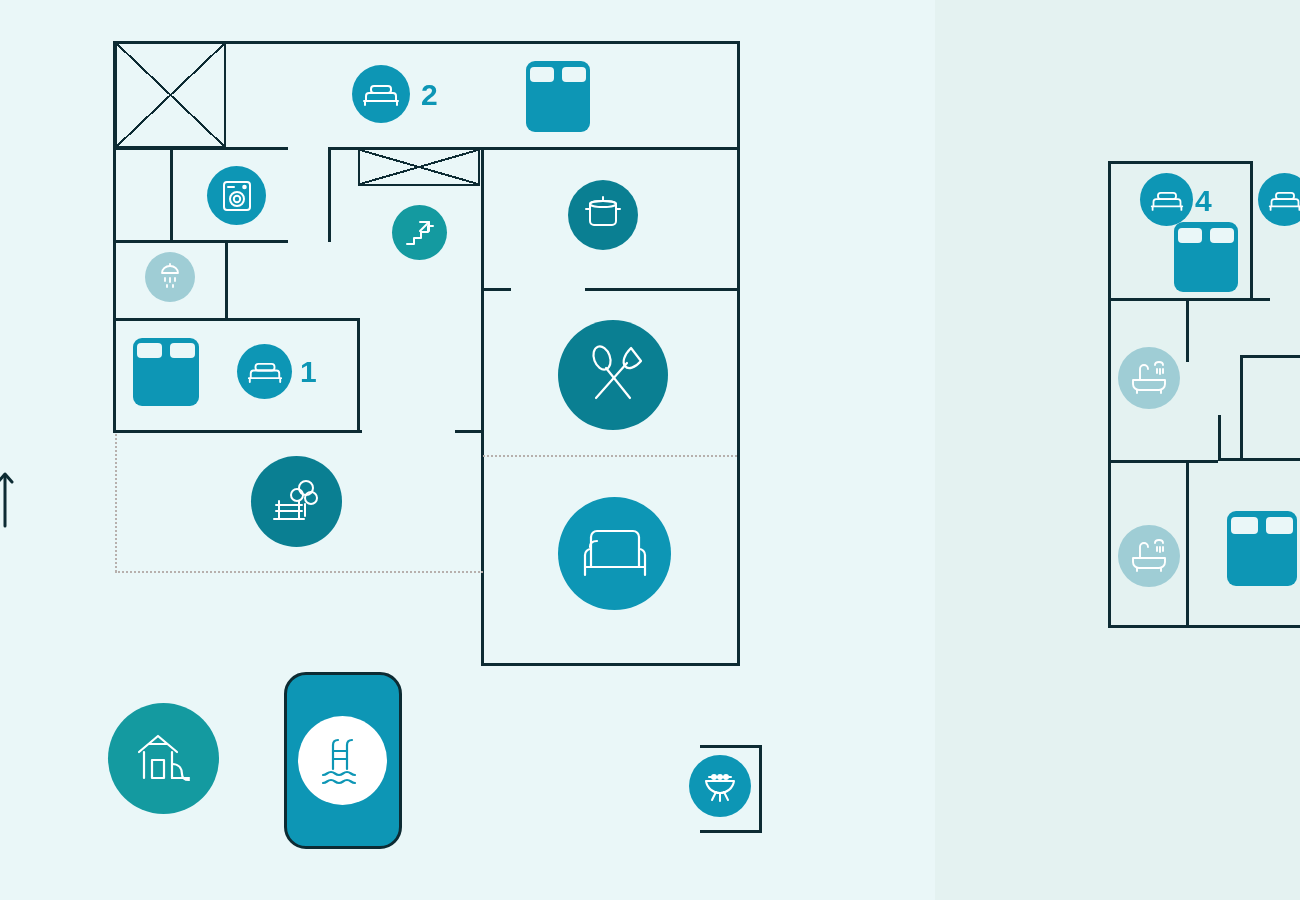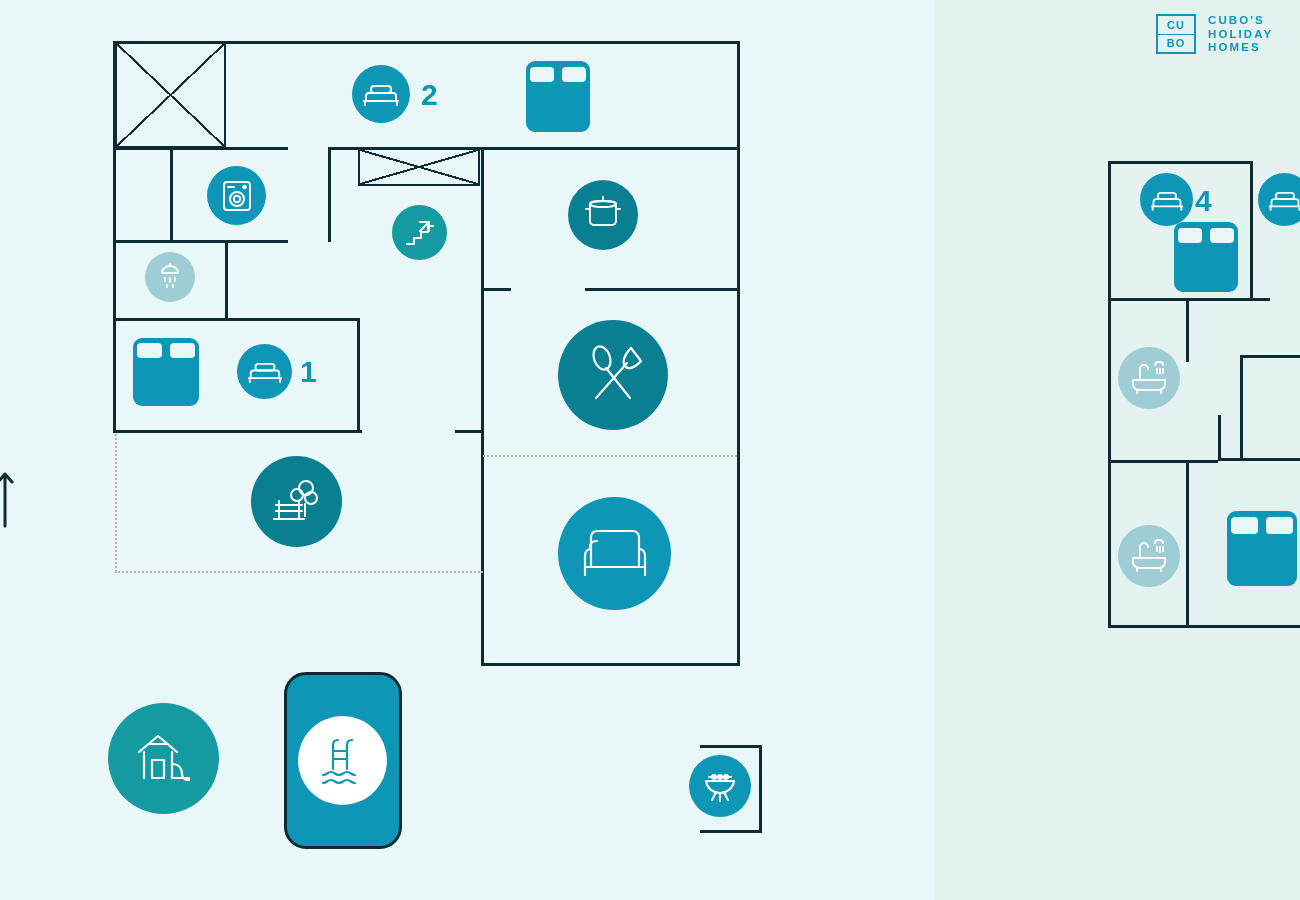--- a/index.html
+++ b/index.html
@@ -54,32 +54,20 @@
   .arrow-left{position:absolute;}
 </style>
 </head>
 <body>
 
 <div id="stage">
 
   <div class="panel-left"></div>
   <div class="panel-right"></div>
 
-  <div class="logo">
-    <div class="logo-mark">
-      <div class="lm-row">CU</div>
-      <div class="lm-div"></div>
-      <div class="lm-row">BO</div>
-    </div>
-    <div class="logo-text">
-      <div>CUBO'S</div>
-      <div>HOLIDAY</div>
-      <div>HOMES</div>
-    </div>
-  </div>
 
   <div class="wall wall-h" style="left:113px;top:41px;width:627px;"></div>
   <div class="wall wall-v" style="left:113px;top:41px;height:390px;"></div>
   <div class="wall wall-v" style="left:737px;top:41px;height:625px;"></div>
   <div class="wall wall-h" style="left:481px;top:663px;width:259px;"></div>
   <div class="wall wall-v" style="left:481px;top:430px;height:236px;"></div>
 
   <div class="wall wall-h" style="left:113px;top:147px;width:175px;"></div>
   <div class="wall wall-h" style="left:328px;top:147px;width:409px;"></div>
   <div class="wall wall-h" style="left:113px;top:240px;width:175px;"></div>

